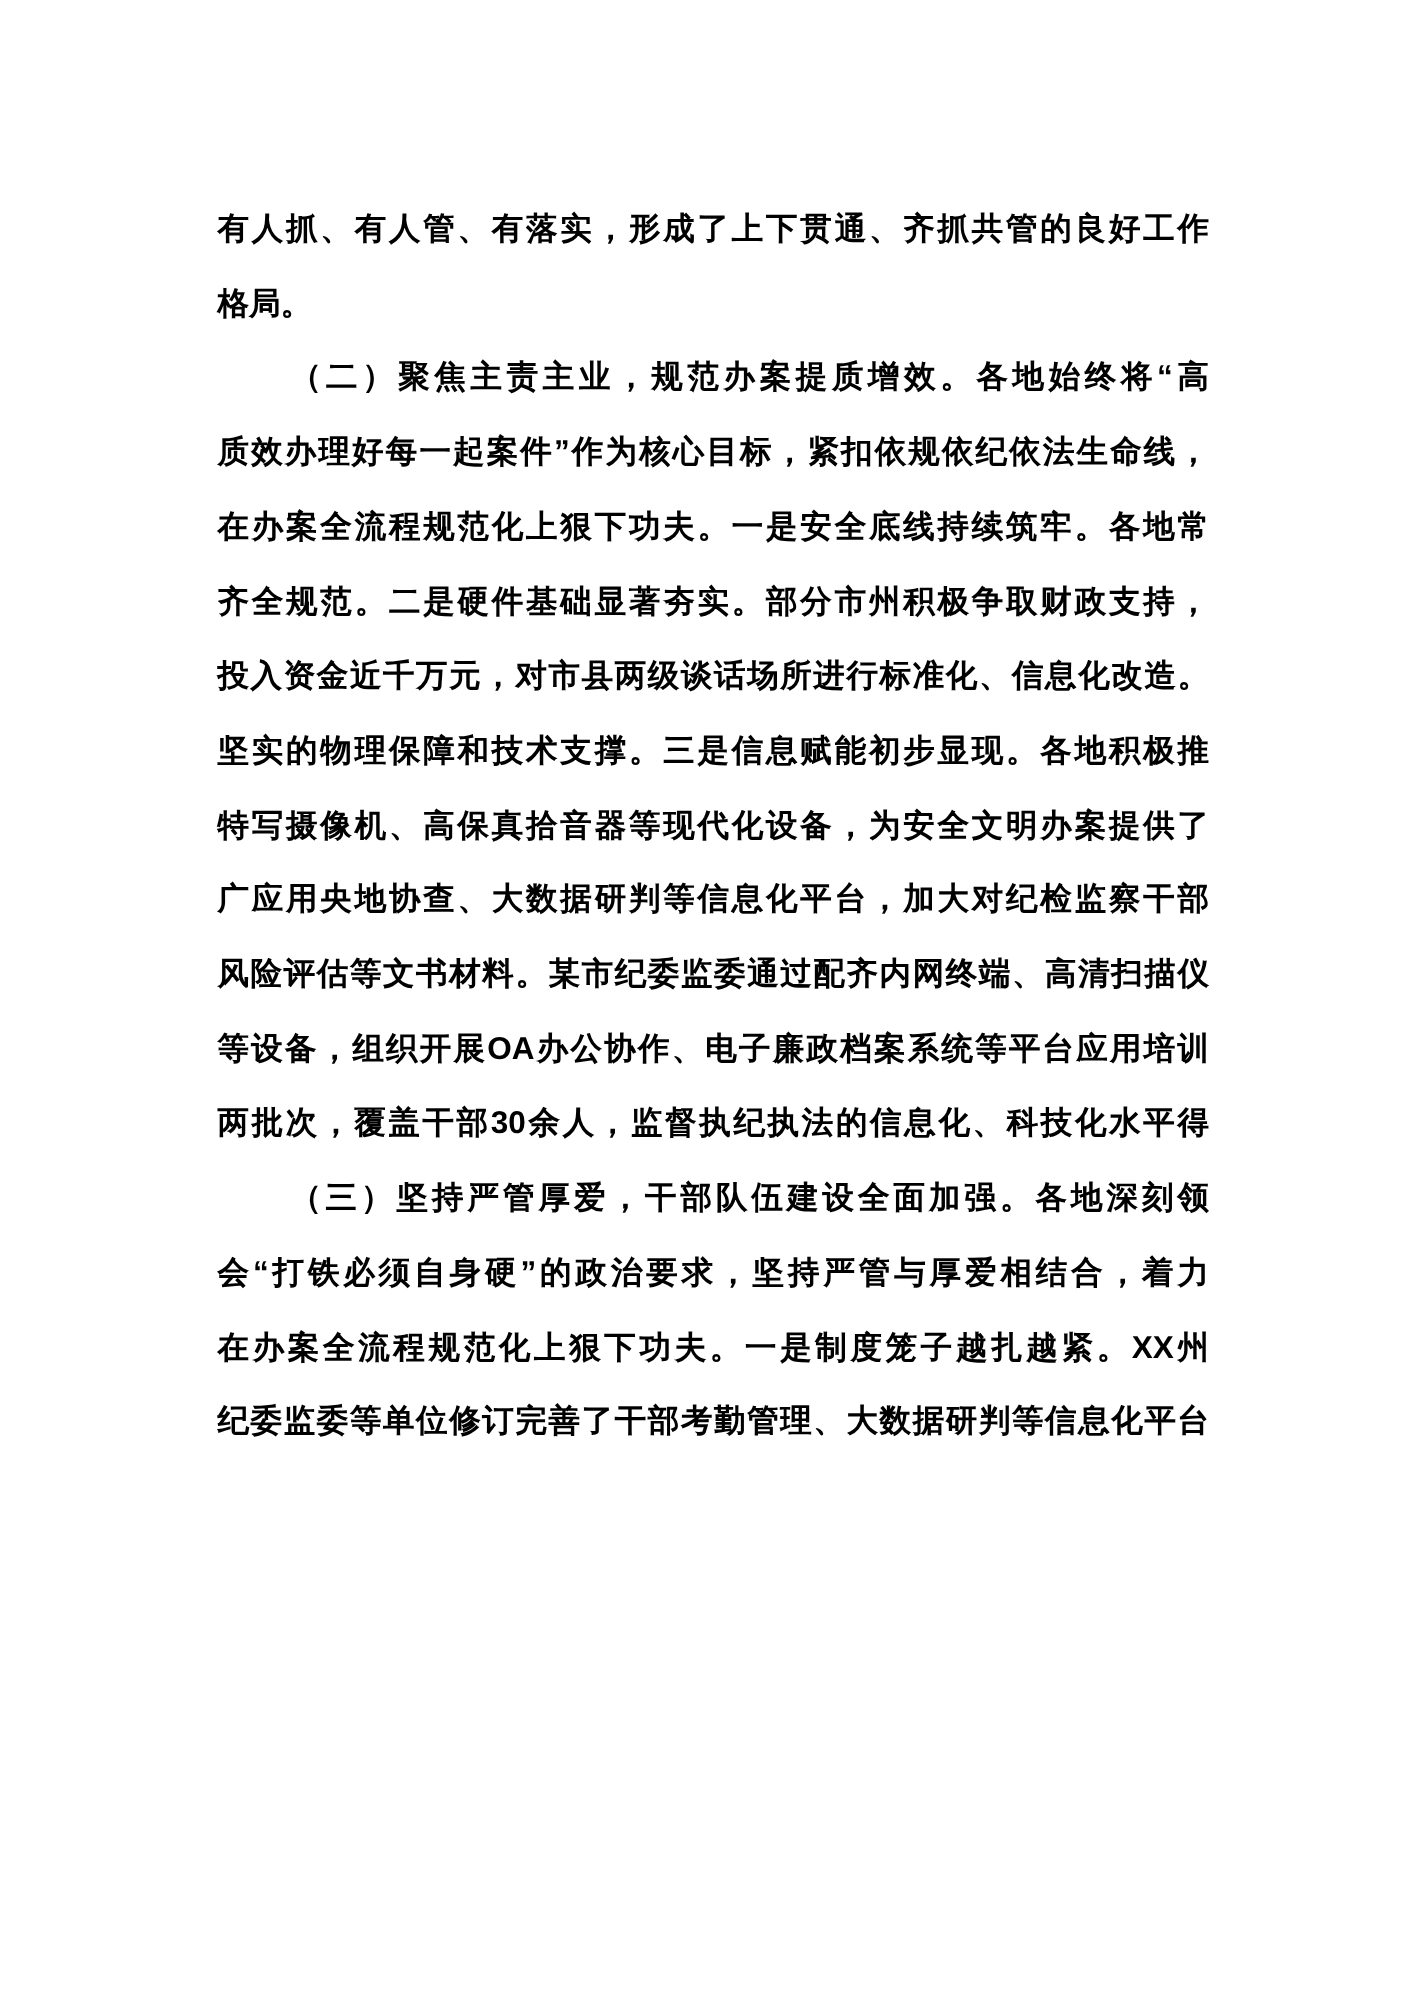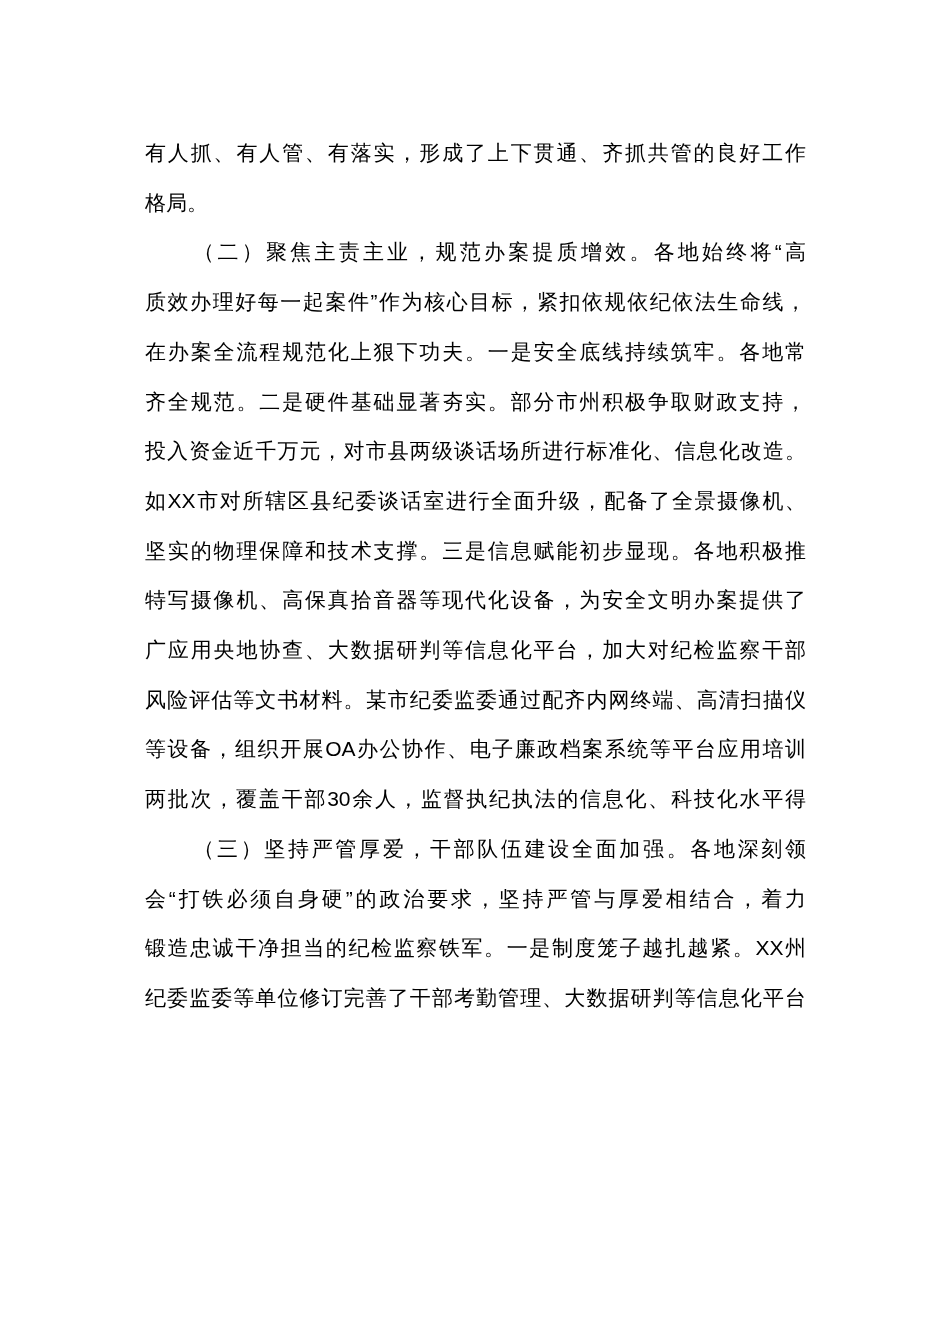--- a/index.html
+++ b/index.html
@@ -24,47 +24,47 @@
     width: 661px;
   }
   .paragraph { margin: 0; padding: 0; }
   .line {
     font-size: 21px;
     line-height: 49.7px;
     color: #000000;
     text-align: justify;
     text-align-last: justify;
     white-space: normal;
+    font-weight: bold;
   }
   .line.flush-left { text-align-last: left; }
   .line.indent { text-indent: 2.3em; }
 </style>
 </head>
 <body>
 
 <div class="page" style="background: rgb(255, 255, 255); color: rgb(0, 0, 0);">
   <div class="content" id="doc-body">
       <div class="paragraph">
         <div class="line">有人抓、有人管、有落实，形成了上下贯通、齐抓共管的良好工作</div>
         <div class="line flush-left">格局。</div>
       </div>
       <div class="paragraph">
         <div class="line indent">（二）聚焦主责主业，规范办案提质增效。各地始终将“高</div>
         <div class="line">质效办理好每一起案件”作为核心目标，紧扣依规依纪依法生命线，</div>
         <div class="line">在办案全流程规范化上狠下功夫。一是安全底线持续筑牢。各地常</div>
         <div class="line">齐全规范。二是硬件基础显著夯实。部分市州积极争取财政支持，</div>
         <div class="line">投入资金近千万元，对市县两级谈话场所进行标准化、信息化改造。</div>
-        <div class="line">如XX市对所辖区县纪委谈话室进行全面升级，配备了全景摄像机、</div>
         <div class="line">坚实的物理保障和技术支撑。三是信息赋能初步显现。各地积极推</div>
         <div class="line">特写摄像机、高保真拾音器等现代化设备，为安全文明办案提供了</div>
         <div class="line">广应用央地协查、大数据研判等信息化平台，加大对纪检监察干部</div>
         <div class="line">风险评估等文书材料。某市纪委监委通过配齐内网终端、高清扫描仪</div>
         <div class="line">等设备，组织开展OA办公协作、电子廉政档案系统等平台应用培训</div>
         <div class="line">两批次，覆盖干部30余人，监督执纪执法的信息化、科技化水平得</div>
       </div>
       <div class="paragraph">
         <div class="line indent">（三）坚持严管厚爱，干部队伍建设全面加强。各地深刻领</div>
         <div class="line">会“打铁必须自身硬”的政治要求，坚持严管与厚爱相结合，着力</div>
-        <div class="line">锻造忠诚干净担当的纪检监察铁军。一是制度笼子越扎越紧。XX州</div>
+        <div class="line">在办案全流程规范化上狠下功夫。一是制度笼子越扎越紧。XX州</div>
         <div class="line">纪委监委等单位修订完善了干部考勤管理、大数据研判等信息化平台</div>
       </div>
     </div>
 </div>
 
 </body></html>

